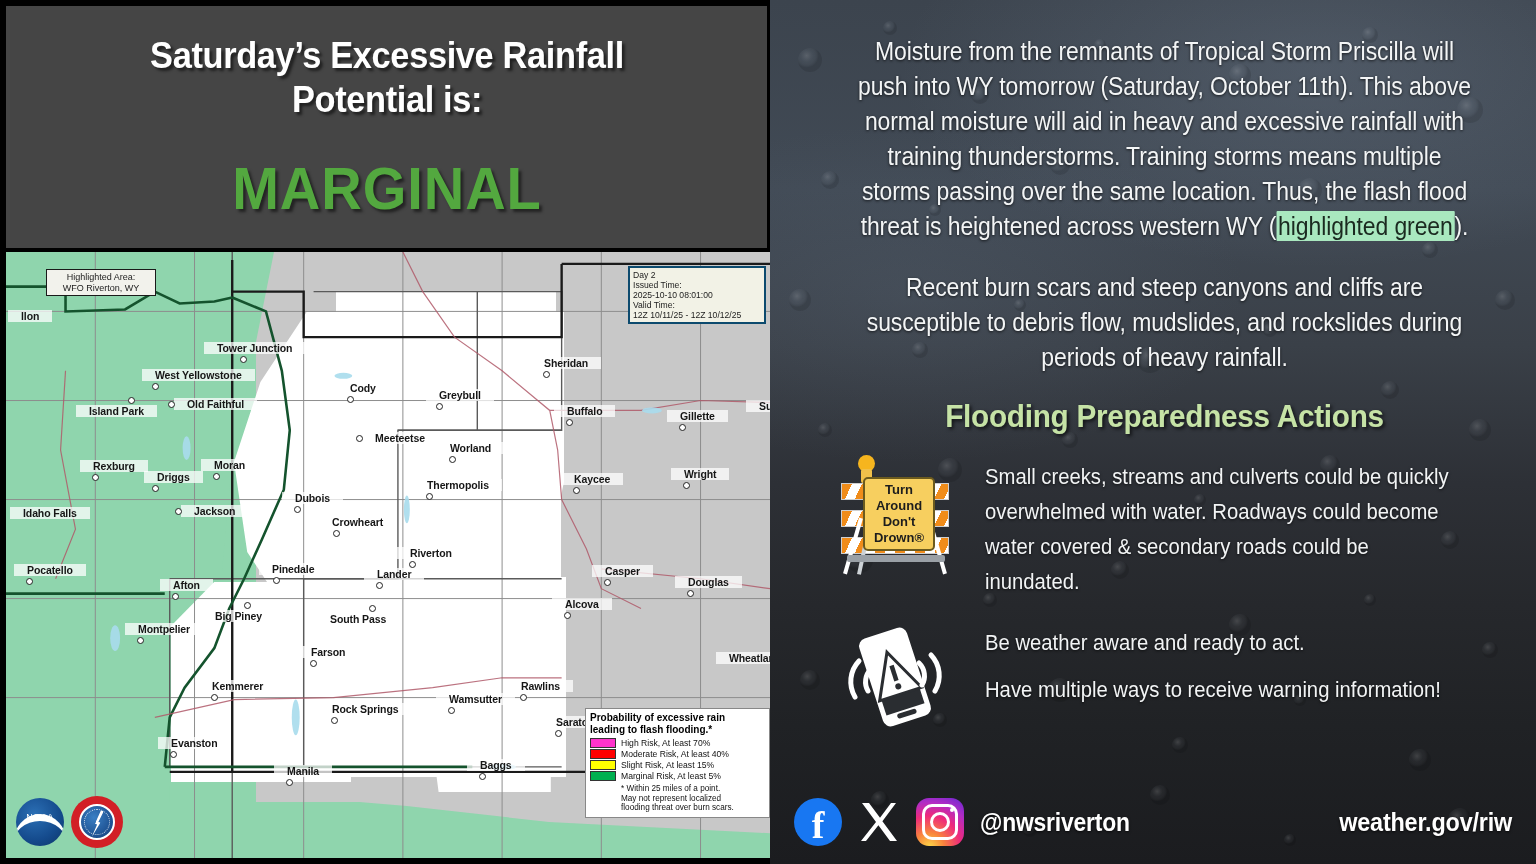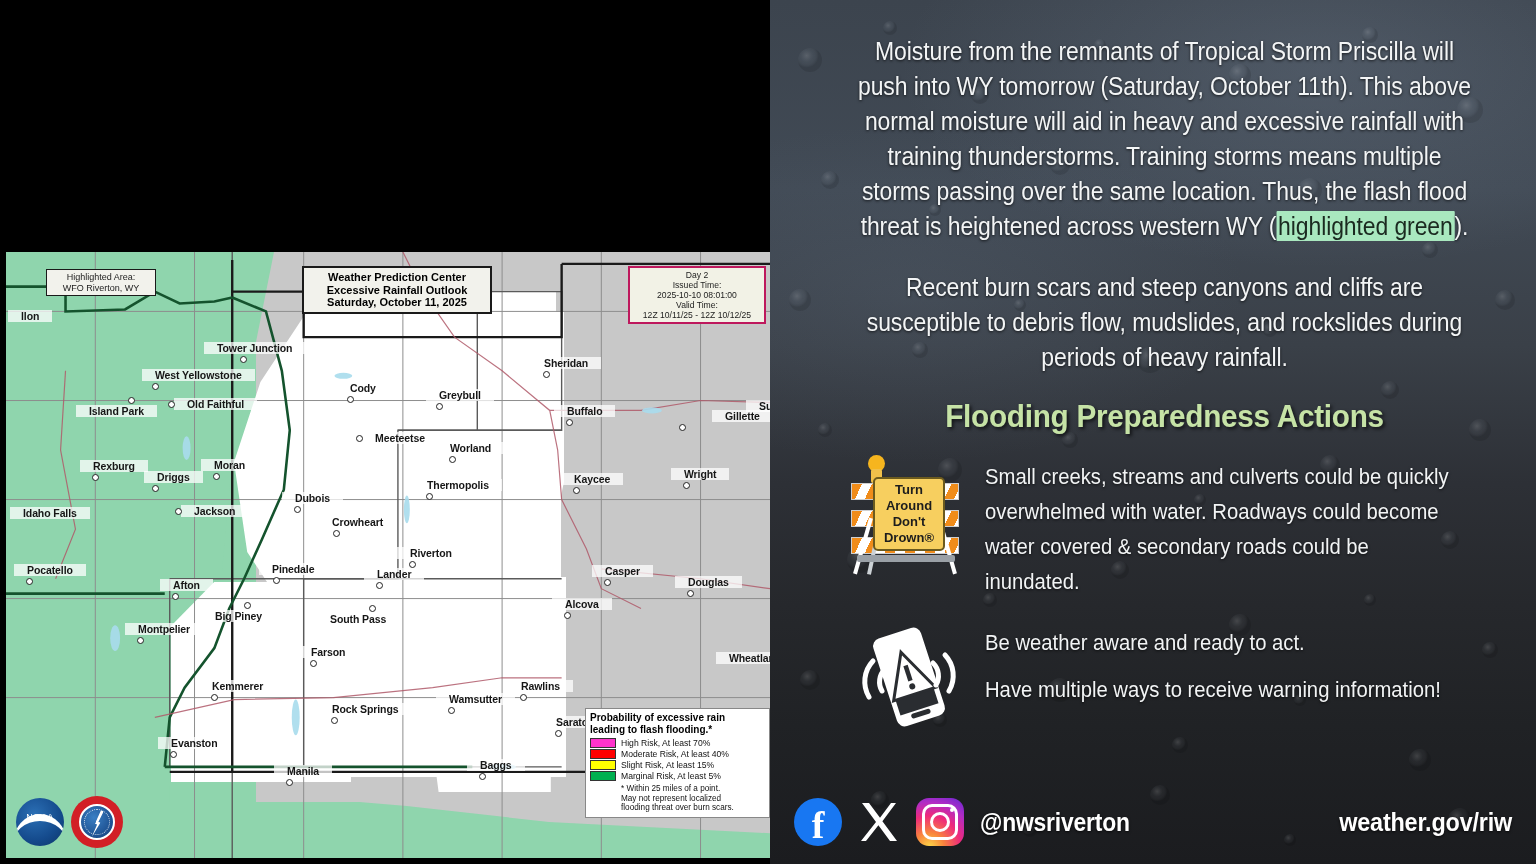--- a/index.html
+++ b/index.html
@@ -102,22 +102,22 @@
   }
 
   .box-wpc {
     position:absolute; left:296px; top:14px; width:190px;
     background:#f2f2ec; border:2px solid #1a1a1a; padding:3px 4px;
     font-size:11px; font-weight:bold; line-height:12.6px; color:#000; text-align:center;
     font-family:"Liberation Sans", sans-serif;
   }
   .box-day2 {
     position:absolute; left:622px; top:14px; width:138px;
-    background:#f2f2e6; border:2px solid #be185d; padding:2px 3px;
-    font-size:8.6px; line-height:10px; color:#1c1c1c; text-align:center;
+    background:#f2f2e6; border:2px solid #0c4a6e; padding:2px 3px;
+    font-size:8.6px; line-height:10px; color:#1c1c1c; 
     font-family:"Liberation Sans", sans-serif;
   }
   .box-hl {
     position:absolute; left:40px; top:17px; width:110px;
     background:#f2f2ec; border:1.6px solid #1a1a1a; padding:2px 3px;
     font-size:9px; line-height:10.5px; color:#1c1c1c; text-align:center;
     font-family:"Liberation Sans", sans-serif;
   }
 
   .legend-box {
@@ -191,21 +191,21 @@
 
   .section-head {
     margin-top:24px; text-align:center;
     font-family:"Liberation Sans", sans-serif; font-weight:bold;
     font-size:31px; color:#c6e3a6; letter-spacing:-0.3px;
     text-shadow:2px 2px 4px rgba(0,0,0,0.7);
     transform:scaleX(0.96);
   }
 
   .action { display:flex; align-items:flex-start; gap:18px; margin-top:20px; padding-left:18px; }
-  .action .ic { flex:none; width:130px; display:flex; align-items:flex-start; justify-content:flex-end; }
+  .action .ic { flex:none; width:130px; display:flex; align-items:flex-start; justify-content:flex-start; }
   .action .tx {
     color:#f2f4f5; font-size:22.5px; line-height:35px; font-weight:300;
     font-family:"Liberation Sans", sans-serif;
     text-shadow:0 1px 3px rgba(0,0,0,0.7);
     transform:scaleX(0.9); transform-origin:left top;
     padding-top:4px;
   }
   .action.a2 { margin-top:22px; }
   .action.a2 .tx p + p { margin-top:12px; }
 
@@ -266,20 +266,27 @@
     text-shadow:0 1px 3px rgba(0,0,0,0.8);
   }
 </style>
 </head>
 <body>
 
 <div class="stage">
 
   <div class="left-col">
 
+    <div class="title-block">
+      <div class="title-main">
+        <div>Saturday’s Excessive Rainfall</div>
+        <div>Potential is:</div>
+      </div>
+      <div class="title-risk">MARGINAL</div>
+    </div>
 
     <div class="map-wrap">
       <div class="map-canvas">
         <div class="m-base"></div>
         <div class="m-green"></div>
         <div class="m-green2"></div>
         <div class="m-green3"></div>
         <div class="m-green4"></div>
         <div class="m-white"></div>
         <div class="m-white2"></div>
@@ -328,25 +335,20 @@
               <ellipse cx="500" cy="520" rx="14" ry="3"></ellipse>
             </g>
           </svg>
         </div>
 
         <div class="box-hl">
           <div>Highlighted Area:</div>
           <div>WFO Riverton, WY</div>
         </div>
 
-        <div class="box-wpc">
-          <div>Weather Prediction Center</div>
-          <div>Excessive Rainfall Outlook</div>
-          <div>Saturday, October 11, 2025</div>
-        </div>
 
         <div class="box-day2">
           <div>Day 2</div>
           <div>Issued Time:</div>
           <div>2025-10-10 08:01:00</div>
           <div>Valid Time:</div>
           <div>12Z 10/11/25 - 12Z 10/12/25</div>
         </div>
 
         <div id="city-layer">
@@ -360,21 +362,21 @@
             <div class="map-label" style="left: 70px; top: 153px;">Island Park</div>
             <div class="map-dot" style="left: 122px; top: 145px;"></div>
             <div class="map-label" style="left: 331px; top: 130px;">Cody</div>
             <div class="map-dot" style="left: 341px; top: 144px;"></div>
             <div class="map-label" style="left: 420px; top: 137px;">Greybull</div>
             <div class="map-dot" style="left: 430px; top: 151px;"></div>
             <div class="map-label" style="left: 525px; top: 105px;">Sheridan</div>
             <div class="map-dot" style="left: 537px; top: 119px;"></div>
             <div class="map-label" style="left: 548px; top: 153px;">Buffalo</div>
             <div class="map-dot" style="left: 560px; top: 167px;"></div>
-            <div class="map-label" style="left: 661px; top: 158px; margin-left: 45px;">Gillette</div>
+            <div class="map-label" style="left: 661px; top: 158px;">Gillette</div>
             <div class="map-dot" style="left: 673px; top: 172px;"></div>
             <div class="map-label" style="left: 740px; top: 148px;">Sund</div>
             <div class="map-label" style="left: 356px; top: 180px;">Meeteetse</div>
             <div class="map-dot" style="left: 350px; top: 183px;"></div>
             <div class="map-label" style="left: 431px; top: 190px;">Worland</div>
             <div class="map-dot" style="left: 443px; top: 204px;"></div>
             <div class="map-label" style="left: 665px; top: 216px;">Wright</div>
             <div class="map-dot" style="left: 677px; top: 230px;"></div>
             <div class="map-label" style="left: 195px; top: 207px;">Moran</div>
             <div class="map-dot" style="left: 207px; top: 221px;"></div>

